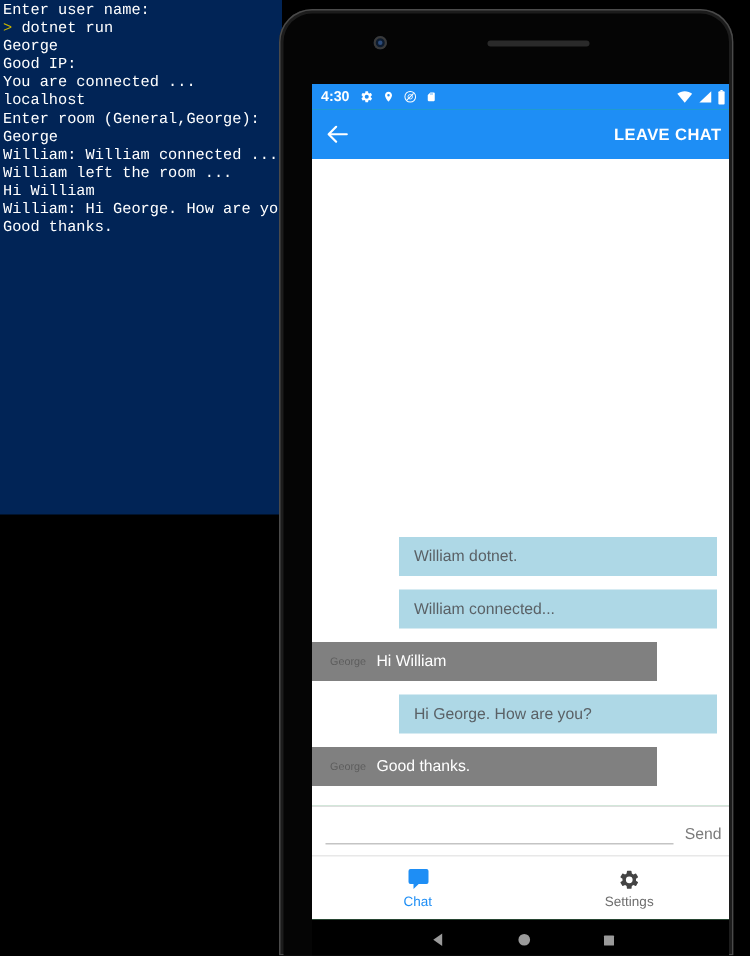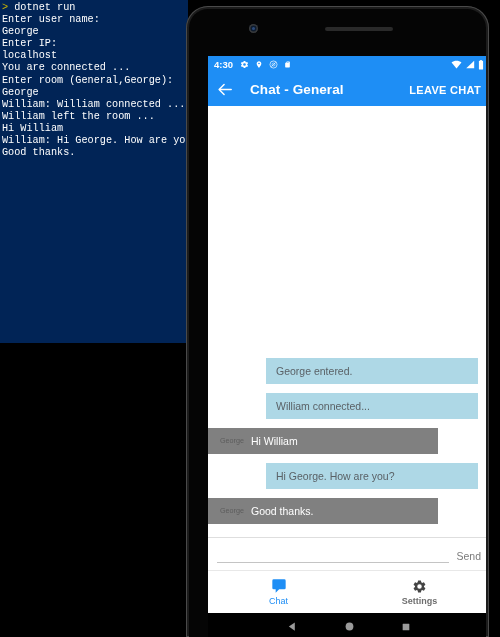--- a/index.html
+++ b/index.html
@@ -214,47 +214,47 @@
   .navitem {
     flex: 1 1 50%;
     display: flex;
     flex-direction: column;
     align-items: center;
     justify-content: center;
     gap: 2px;
   }
   .navitem .navlabel { font-size: 9px; }
   .navitem.active .navlabel { color: #1e8ef5; }
-  .navitem.inactive .navlabel { color: #6e6e6e; font-weight: bold; }
+  .navitem.inactive .navlabel { color: #6e6e6e; }
 
   
   .sysnav {
     position: absolute;
     left: 19px; top: 604px;
     width: 282px; height: 27px;
     background: #000000;
     display: flex;
     align-items: center;
     justify-content: space-around;
   }
   .sysnav-spacer-l, .sysnav-spacer-r { width: 10px; }
   .nav-back, .nav-home, .nav-recent { display: block; }
 </style>
 </head>
 <body>
 
 <div id="root">
 
   <div class="terminal">
+    <div class="term-line">Enter user name:</div>
     <div class="term-line"><span class="term-prompt-char">&gt;</span> <span class="term-cmd">dotnet run</span></div>
-    <div class="term-line">Enter user name:</div>
     <div class="term-line">George</div>
-    <div class="term-line">Enter IP:</div>
+    <div class="term-line">Good IP:</div>
+    <div class="term-line">You are connected ...</div>
     <div class="term-line">localhost</div>
-    <div class="term-line">You are connected ...</div>
     <div class="term-line">Enter room (General,George):</div>
     <div class="term-line">George</div>
     <div class="term-line">William: William connected ...</div>
     <div class="term-line">William left the room ...</div>
     <div class="term-line">Hi William</div>
     <div class="term-line">William: Hi George. How are you?</div>
     <div class="term-line">Good thanks.</div>
   </div>
 
   <div class="phone">
@@ -295,29 +295,28 @@
                 <rect x="1" y="2" width="10" height="21" rx="1.4"></rect>
               </svg>
           </span>
         </div>
 
         <div class="appbar">
           <svg class="back-arrow" viewBox="0 0 24 24" fill="none" stroke="#ffffff" stroke-width="2.1" stroke-linecap="round" stroke-linejoin="round">
               <line x1="20" y1="12" x2="4" y2="12"></line>
               <polyline points="10,5 3,12 10,19"></polyline>
             </svg>
-          <span class="appbar-title">Chat - General</span>
           <span class="appbar-action">LEAVE CHAT</span>
         </div>
 
         <div class="messages">
 
           <div class="msg-row right">
             <div class="bubble incoming">
-              <span class="bubble-text">George entered.</span>
+              <span class="bubble-text">William dotnet.</span>
             </div>
           </div>
 
           <div class="msg-row right">
             <div class="bubble incoming">
               <span class="bubble-text">William connected...</span>
             </div>
           </div>
 
           <div class="msg-row left">

